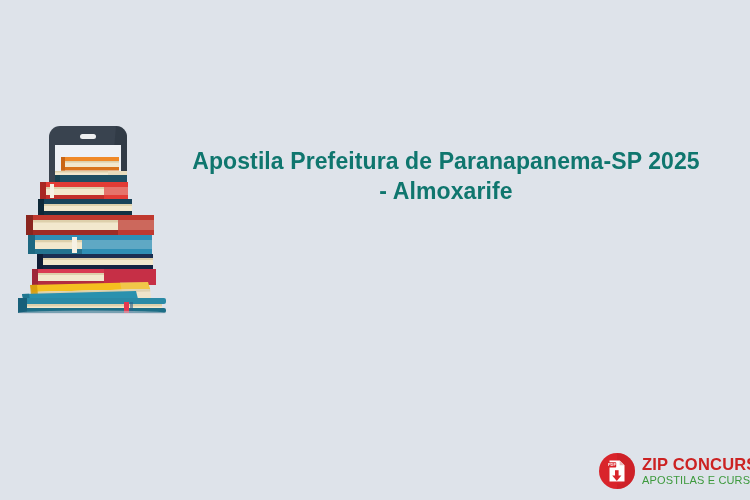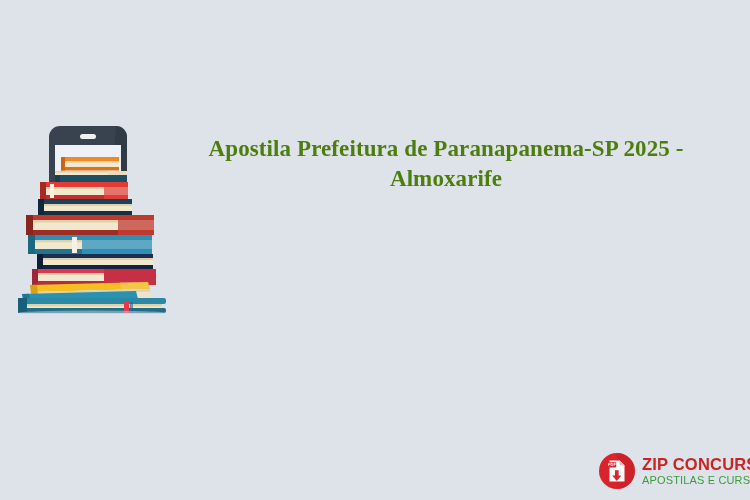--- a/index.html
+++ b/index.html
@@ -35,26 +35,26 @@
 
   
   #title-block {
     position: absolute;
     left: 176px;
     top: 134px;
     width: 540px;
     text-align: center;
   }
   #product-title {
-    margin: 0;
-    font-family: Liberation Serif, serif;
+    margin: 12px;
+    font-family: Liberation Sans, sans-serif;
     font-weight: bold;
     font-size: 23px;
     line-height: 30px;
-    color: #4d7c0f;
+    color: #0f766e;
     letter-spacing: 0.1px;
   }
 
   
   #brand-logo {
     position: absolute;
     left: 598px;
     top: 450px;
     width: 146px;
     height: 42px;

